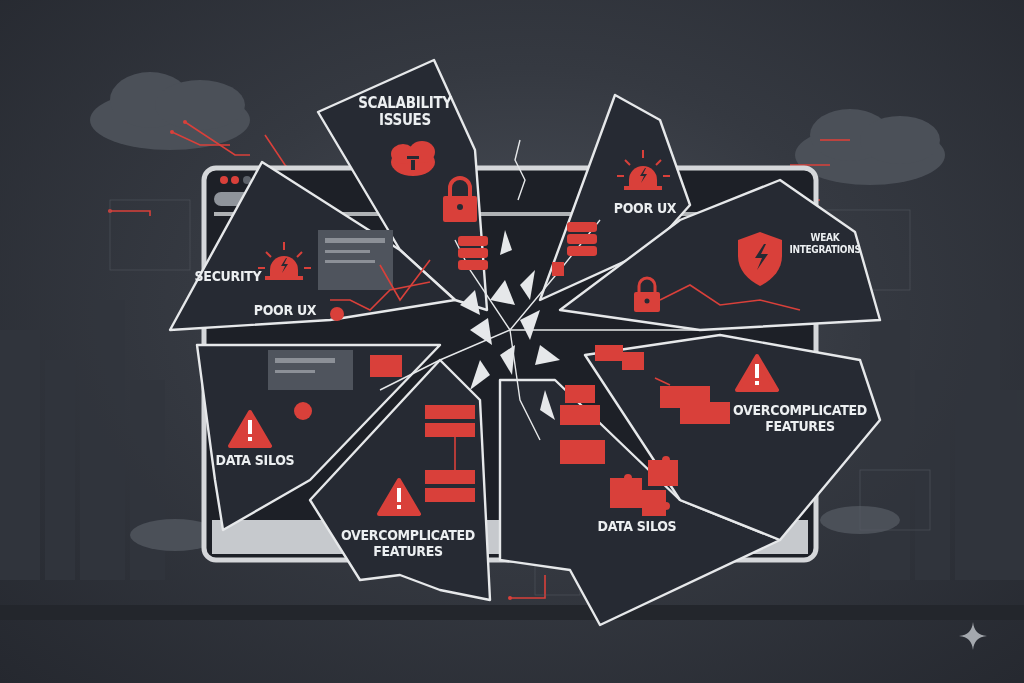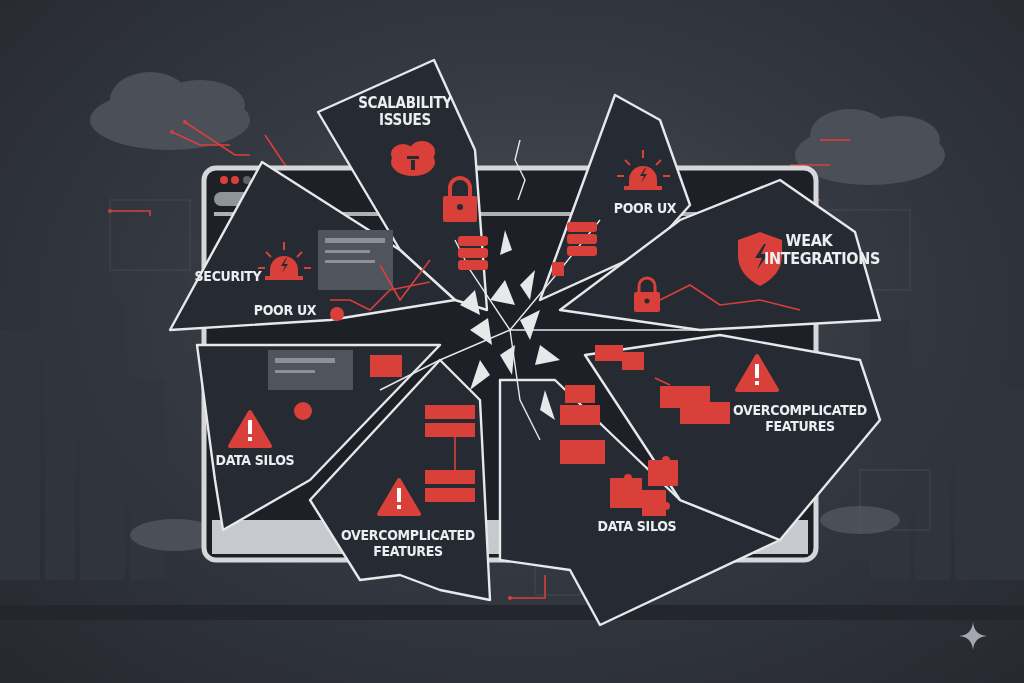--- a/index.html
+++ b/index.html
@@ -249,21 +249,21 @@
     </g>
   </svg>
 
   <div class="lbl" style="left:350px;top:95px;width:110px;font-size:15px;">
     <div>SCALABILITY</div>
     <div>ISSUES</div>
   </div>
   <div class="lbl" style="left:188px;top:268px;width:80px;font-size:14px;">SECURITY</div>
   <div class="lbl" style="left:245px;top:302px;width:80px;font-size:14px;">POOR UX</div>
   <div class="lbl" style="left:605px;top:200px;width:80px;font-size:14px;">POOR UX</div>
-  <div class="lbl" style="left:764px;top:232px;width:90px;font-size:16px;">
+  <div class="lbl" style="left:780px;top:232px;width:90px;font-size:10px;">
     <div>WEAK</div>
     <div>INTEGRATIONS</div>
   </div>
   <div class="lbl" style="left:210px;top:452px;width:90px;font-size:14px;">DATA SILOS</div>
   <div class="lbl" style="left:338px;top:527px;width:140px;font-size:14px;">
     <div>OVERCOMPLICATED</div>
     <div>FEATURES</div>
   </div>
   <div class="lbl" style="left:592px;top:518px;width:90px;font-size:14px;">DATA SILOS</div>
   <div class="lbl" style="left:730px;top:402px;width:140px;font-size:14px;">

